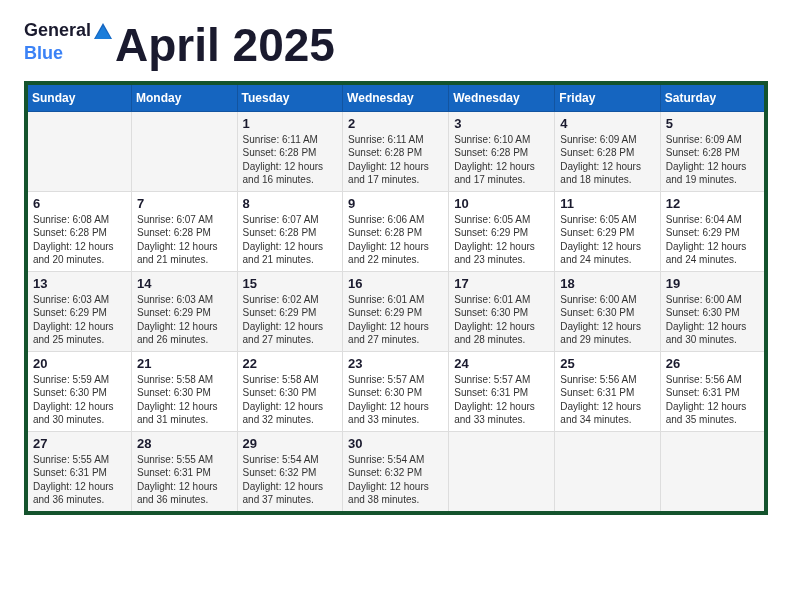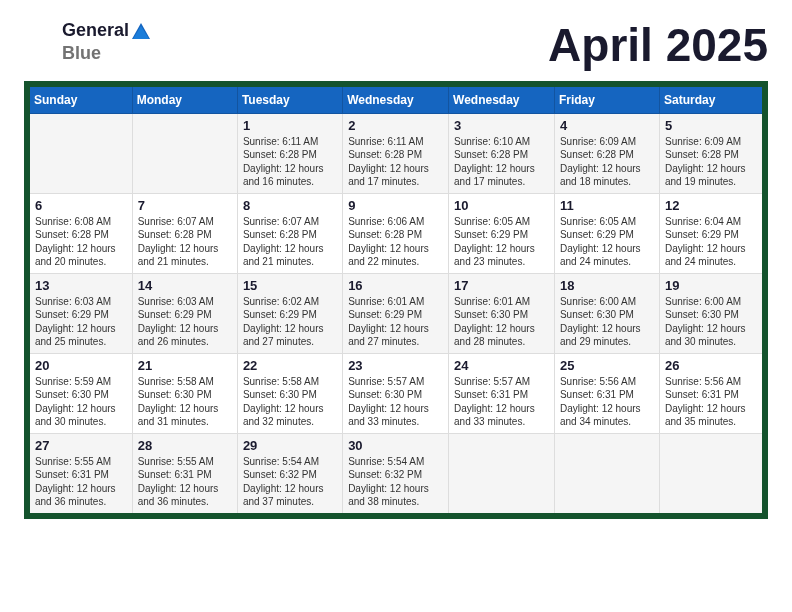--- a/index.html
+++ b/index.html
@@ -5,24 +5,22 @@
     * { box-sizing: border-box; margin: 0; padding: 0; }
     body {
       font-family: Arial, sans-serif;
       background: #fff;
       width: 792px;
       min-height: 612px;
       padding: 20px 24px 20px 24px;
     }
     .header {
       display: flex;
-      justify-content: space-between;
       align-items: flex-start;
       margin-bottom: 10px;
-      margin-left: 38px;
     }
     .logo {
       display: flex;
       align-items: center;
     }
     .title-area {
       text-align: right;
     }
     .month-year {
       font-size: 46px;
@@ -30,21 +28,21 @@
       color: #1a1a2e;
       line-height: 1.1;
     }
     .location {
       font-size: 14px;
       color: #555;
     }
     .calendar {
       width: 100%;
       border-collapse: collapse;
-      border: 6px solid #14532d;
+      border: 4px solid #14532d;
     }
     .calendar th {
       background-color: #1565c0;
       color: #fff;
       font-size: 12px;
       font-weight: bold;
       padding: 6px 4px;
       text-align: left;
       border: 1px solid #1254a0;
     }
@@ -88,21 +86,21 @@
 
 <div class="header">
   <div class="logo">
     <div>
       <span style="font-size:18px;font-weight:bold;color:#1a1a2e;">General</span><span style="display:inline-block;">
         <svg width="22" height="22" viewBox="0 0 22 22" style="vertical-align:middle;margin:0 1px;">
           <polygon points="11,2 20,18 2,18" fill="#1565c0"></polygon>
           <polygon points="11,5 19,18 3,18" fill="#2196f3" opacity="0.5"></polygon>
         </svg>
       </span><br>
-      <span style="font-size:18px;font-weight:bold;color:#737373;">Blue</span>
+      <span style="font-size:18px;font-weight:bold;color:#3b82f6;">Blue</span>
     </div>
   </div>
   <div class="title-area">
     <div class="month-year">April 2025</div>
   </div>
 </div>
 
 <table class="calendar">
   <thead>
     <tr>

